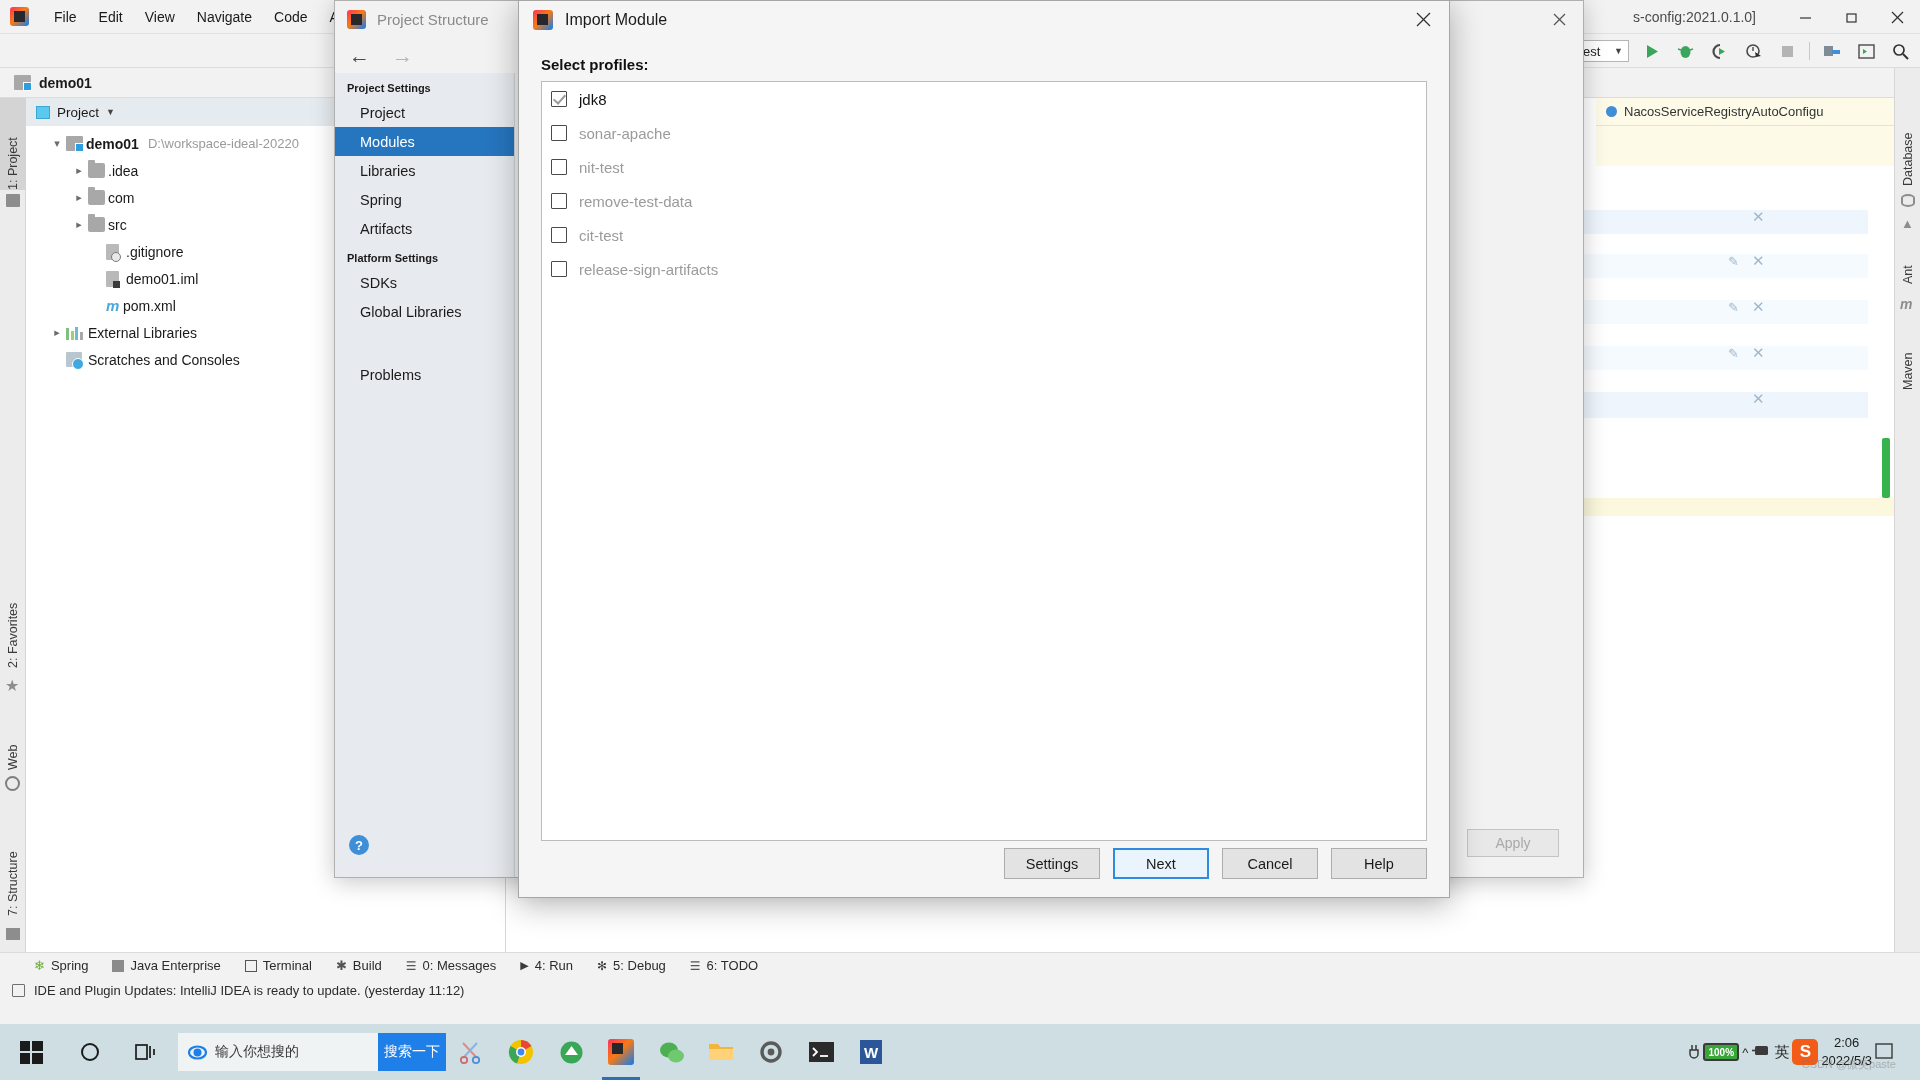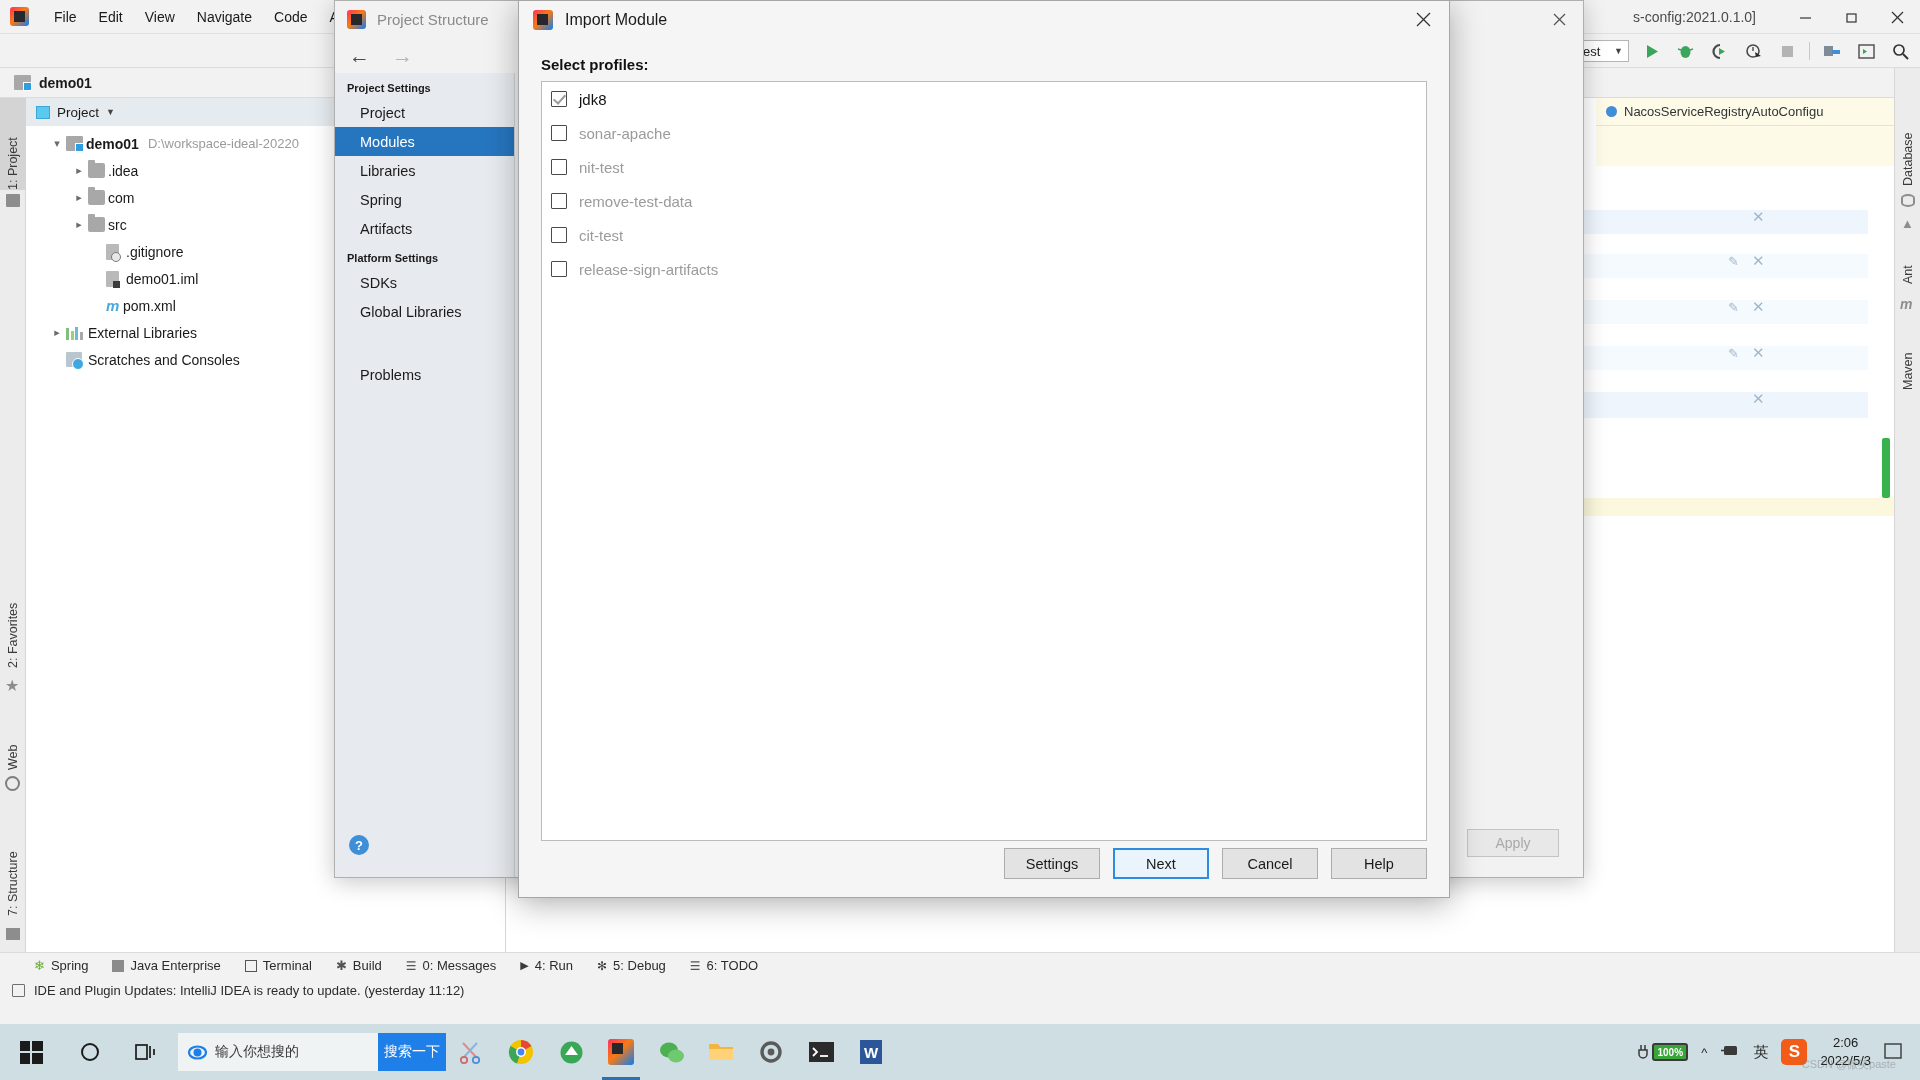--- a/index.html
+++ b/index.html
@@ -231,21 +231,21 @@
   .tb-search {
     width: 200px; height: 38px; background: #eff3f4; display: flex; align-items: center;
     gap: 8px; padding-left: 10px; font-size: 14px; color: #3a3a3a; margin-left: 4px;
   }
   .tb-searchbtn {
     width: 68px; height: 38px; background: #1f7fe8; color: #fff; font-size: 14px;
     display: flex; align-items: center; justify-content: center;
   }
   .tb-app { width: 50px; height: 56px; display: flex; align-items: center; justify-content: center; position: relative; }
   .tb-app.active::after { content:""; position:absolute; bottom:0; left:6px; right:6px; height:3px; background:#2f6fb0; }
-  .tray { position: absolute; right: 8px; height: 56px; display: flex; align-items: center; gap: 13px; padding-right: 10px; }
+  .tray { position: absolute; right: 17px; height: 56px; display: flex; align-items: center; gap: 3px; padding-right: 10px; }
   .battery {
     width: 36px; height: 18px; border: 2px solid #3a3a3a; border-radius: 3px;
     background: #3aa63a; color: #fff; font-size: 10px; font-weight: bold;
     display: flex; align-items: center; justify-content: center;
   }
   .clock { text-align: center; font-size: 13px; color: #1a1a1a; line-height: 1.35; }
   .watermark {
     position: absolute; right: 24px; bottom: 8px; font-size: 11px; color: rgba(120,120,120,.45);
     white-space: nowrap; pointer-events: none;
   }

